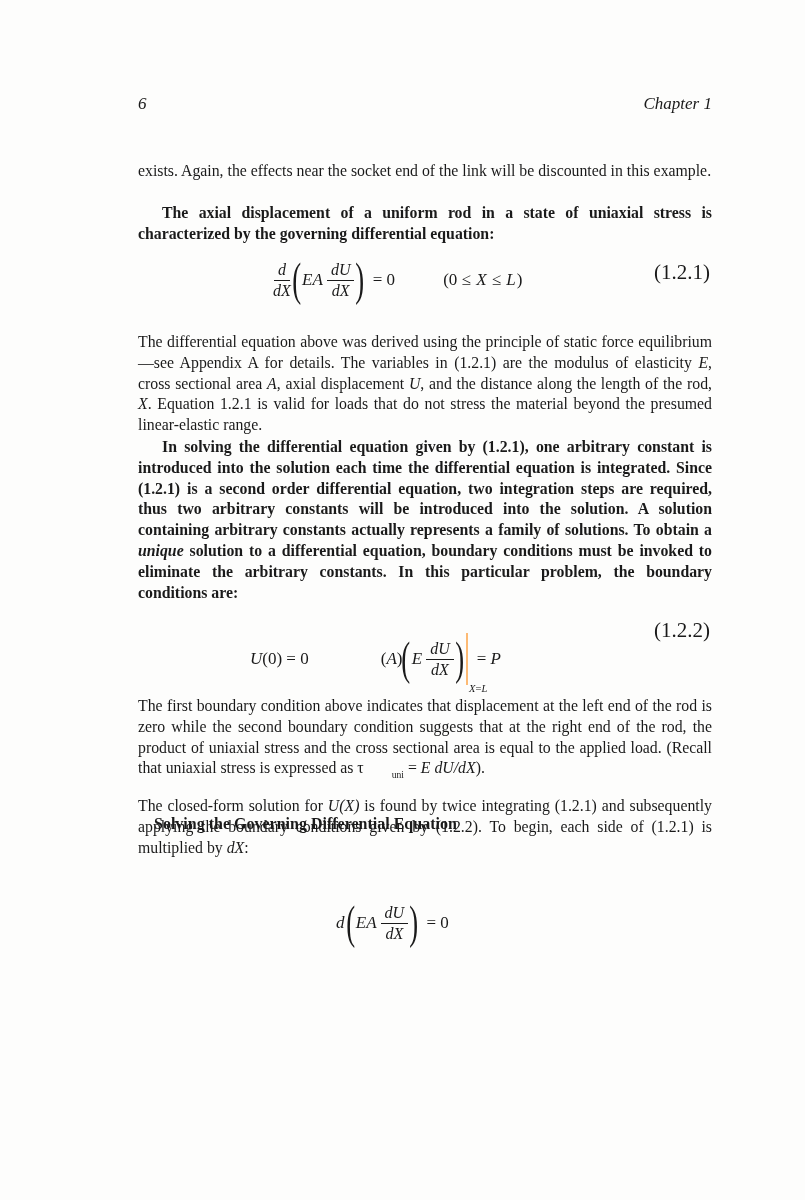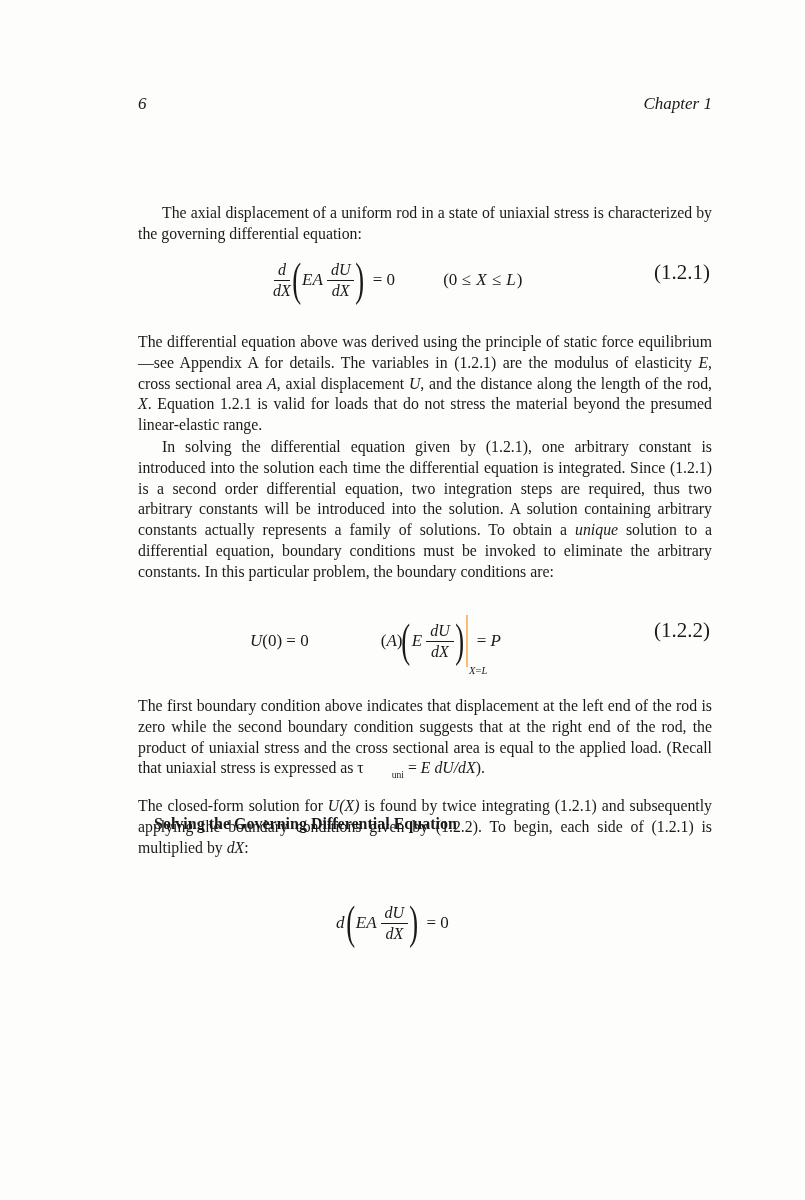--- a/index.html
+++ b/index.html
@@ -20,21 +20,21 @@
   }
 
   .para {
     position: absolute; left: 138px; width: 574px;
     margin: 0;
     font-size: 15.8px; line-height: 20.8px;
     text-align: justify;
   }
   .para i { font-style: italic; }
   .para sub { font-size: 61%; line-height: 0; padding-left: 28px; }
-  .indent { text-indent: 24px; }
+  .indent { text-indent: 24px; font-weight: bold; }
 
   .section-heading {
     position: absolute; left: 138px; width: 574px;
     margin: 16px;
     font-size: 16px; font-weight: bold; line-height: 20px;
   }
 
   
   .eq-row {
     position: absolute;
@@ -77,20 +77,21 @@
 </head>
 <body>
 
 <div class="page">
 
   <div class="header-row">
     <span>6</span>
     <span>Chapter 1</span>
   </div>
 
+  <p class="para" style="top:161px;"><span>exists. Again, the effects near the socket end of the link will be discounted in this example.</span></p>
   <p class="para indent" style="top:203px;"><span>The axial displacement of a uniform rod in a state of uniaxial stress is characterized by the governing differential equation:</span></p>
 
   <div class="eq-row" style="left:271px; top:257px;">
     <span class="frac">
       <span class="num">d</span>
       <span class="den">dX</span>
     </span>
     <span class="paren">(</span>
     <span class="mi">EA</span>
     <span class="frac">
@@ -99,21 +100,21 @@
     </span>
     <span class="paren">)</span>
     <span class="rhs upright">= 0</span>
     <span class="domain"><span>(0 ≤ </span><i>X</i><span> ≤ </span><i>L</i><span>)</span></span>
   </div>
   <span class="eq-label" style="top:260px;">(1.2.1)</span>
 
   <p class="para" style="top:332px;"><span>The differential equation above was derived using the principle of static force equilibrium—see Appendix A for details. The variables in (1.2.1) are the modulus of elasticity </span><i>E</i><span>, cross sectional area </span><i>A</i><span>, axial displacement </span><i>U</i><span>, and the distance along the length of the rod, </span><i>X</i><span>. Equation 1.2.1 is valid for loads that do not stress the material beyond the presumed linear-elastic range.</span></p>
   <p class="para indent" style="top:437px;"><span>In solving the differential equation given by (1.2.1), one arbitrary constant is introduced into the solution each time the differential equation is integrated. Since (1.2.1) is a second order differential equation, two integration steps are required, thus two arbitrary constants will be introduced into the solution. A solution containing arbitrary constants actually represents a family of solutions. To obtain a </span><i>unique</i><span> solution to a differential equation, boundary conditions must be invoked to eliminate the arbitrary constants. In this particular problem, the boundary conditions are:</span></p>
 
-  <div class="eq-row" style="left:250px; top:615px;text-align:center;">
+  <div class="eq-row" style="left:250px; top:633px;text-align:center;">
     <span class="bc"><i>U</i><span>(0) = 0</span></span>
     <span class="spacer" style="width:72px"></span>
     <span class="bc"><span>(</span><i>A</i><span>)</span></span>
     <span class="paren">(</span>
     <span class="mi">E</span>
     <span class="frac">
       <span class="num">dU</span>
       <span class="den">dX</span>
     </span>
     <span class="paren">)</span>

